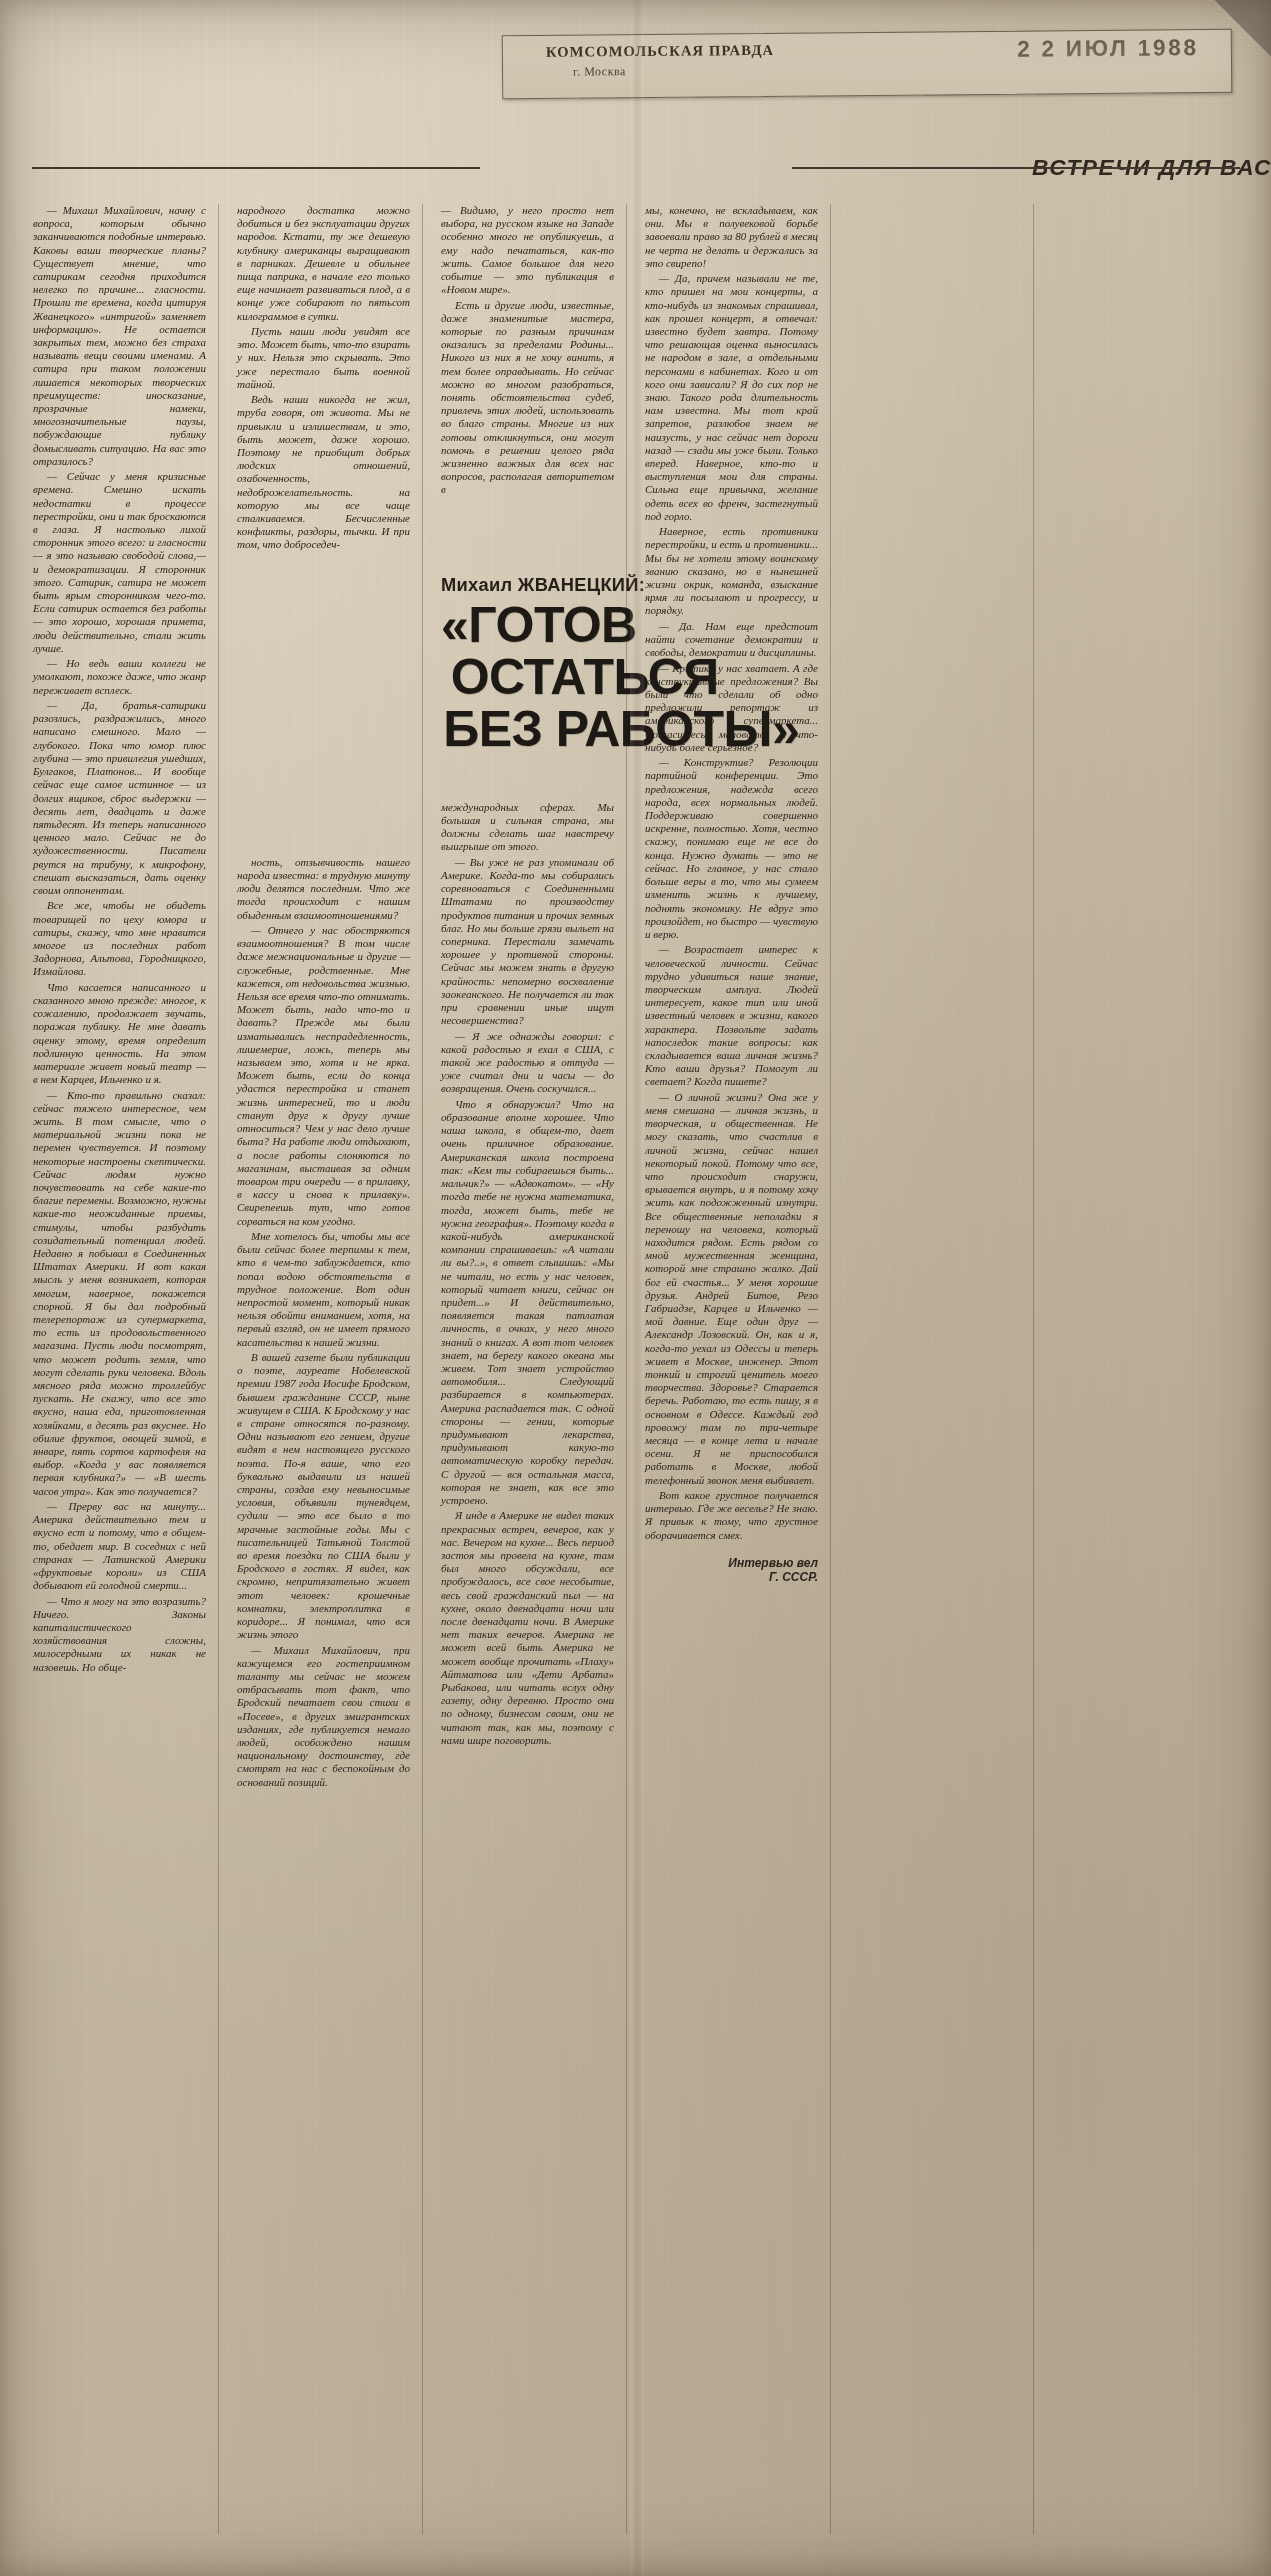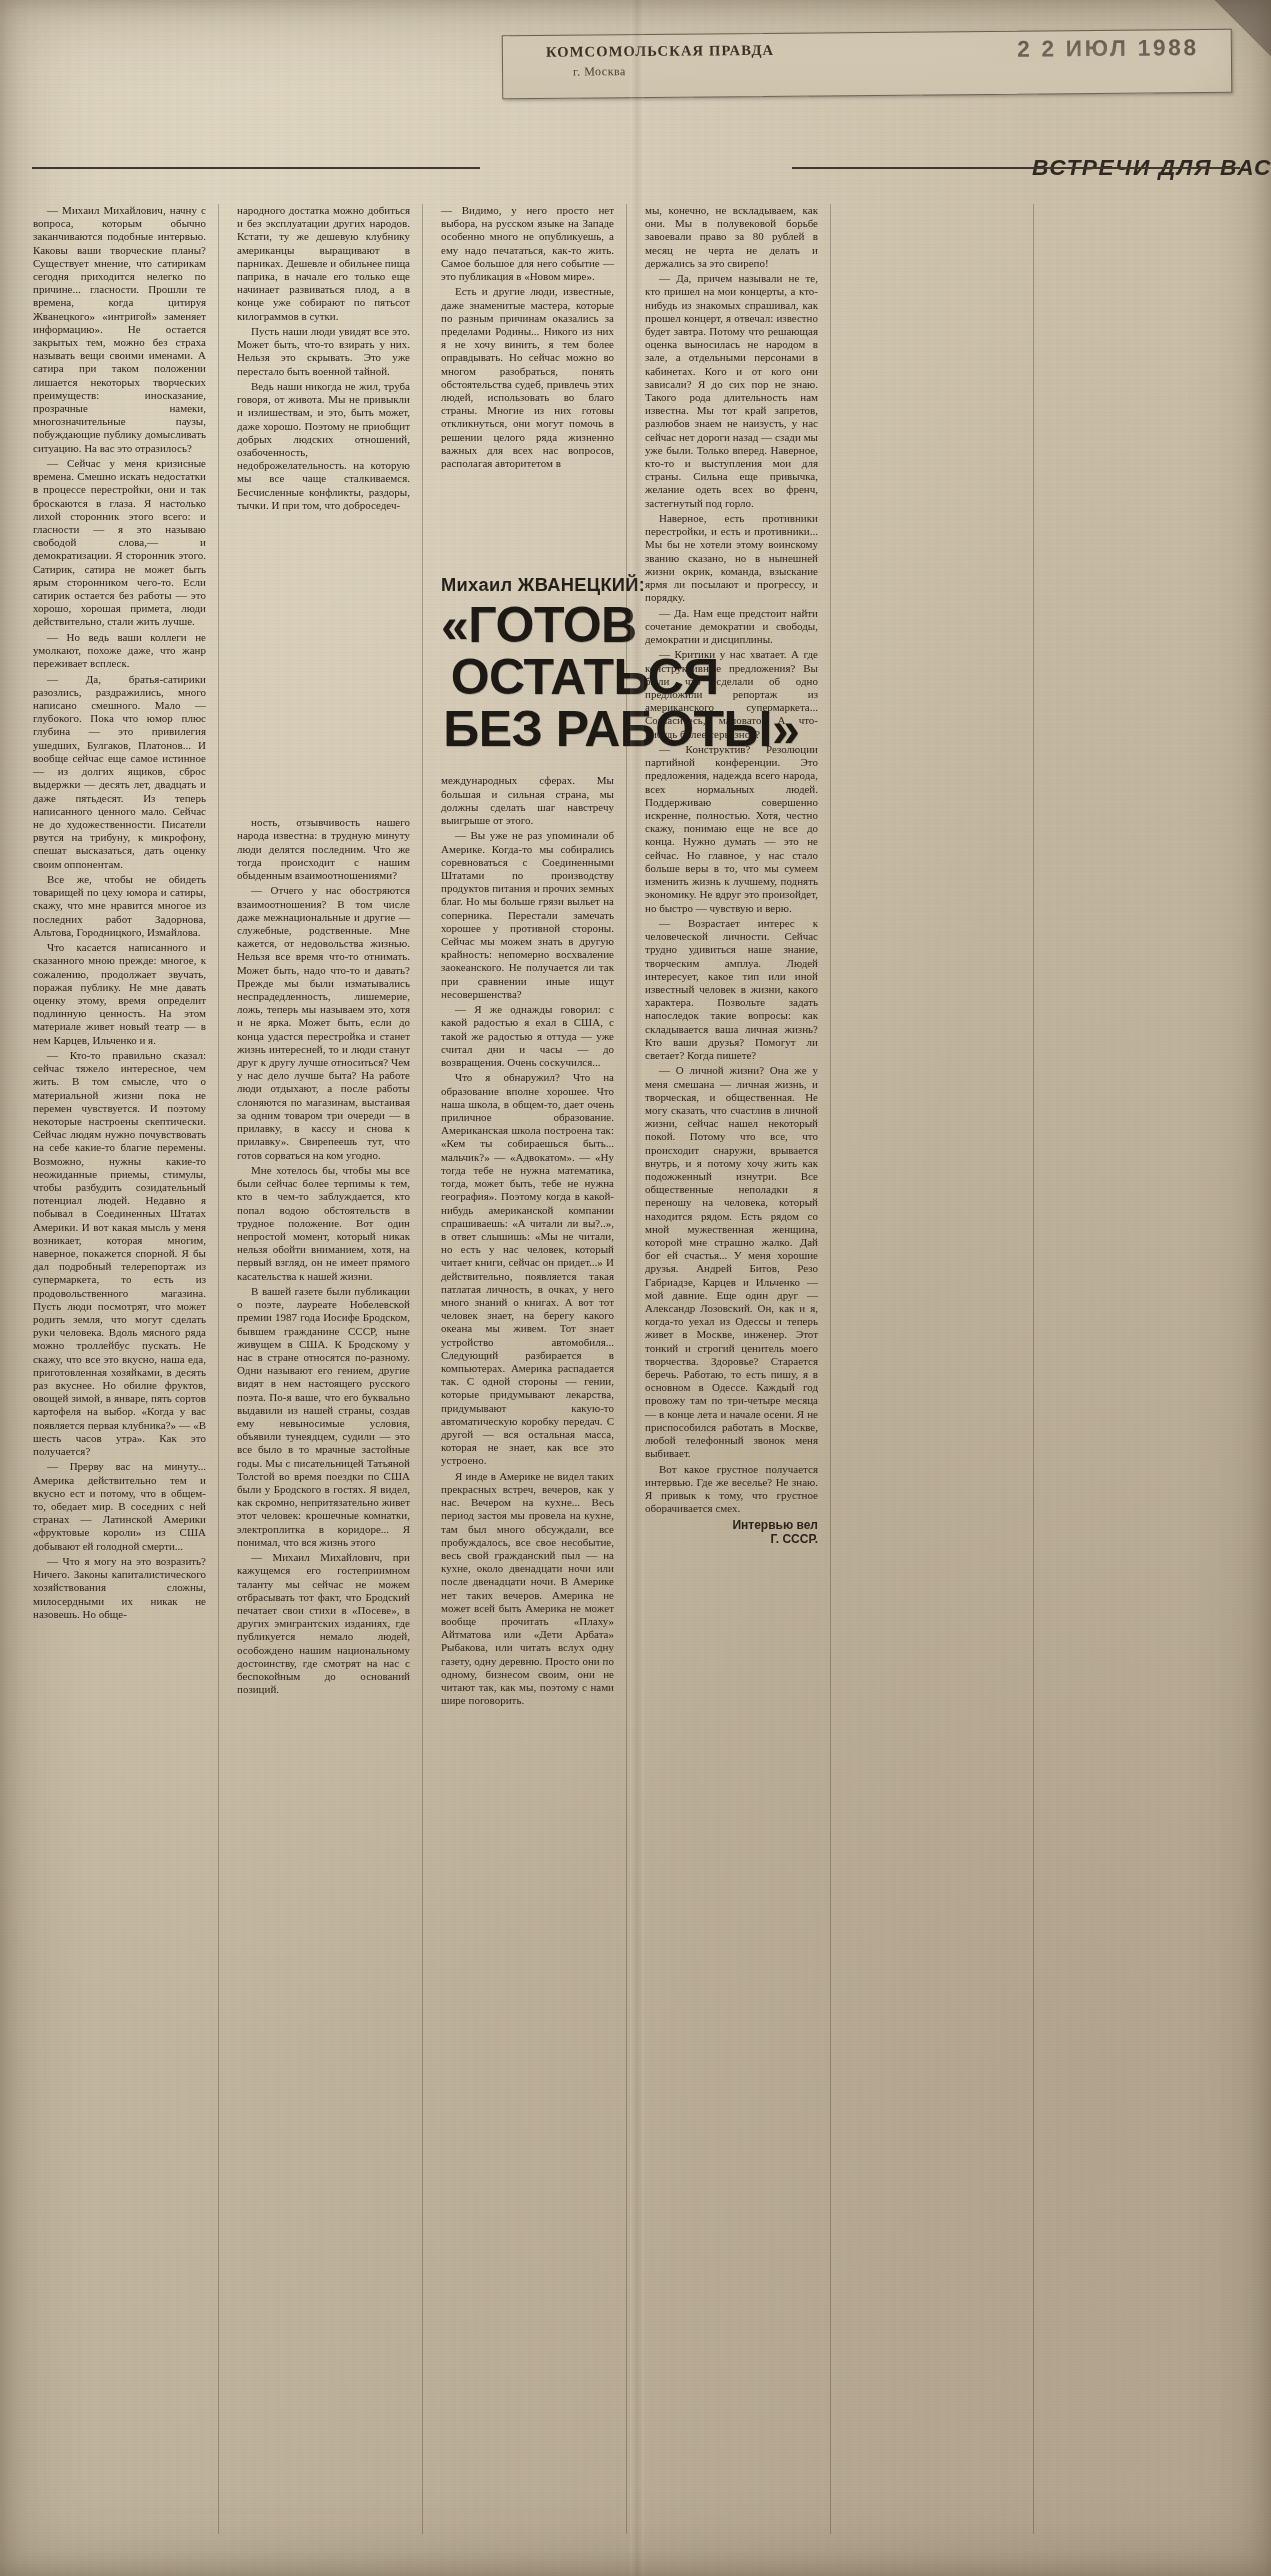--- a/index.html
+++ b/index.html
@@ -118,20 +118,21 @@
   .rule.left { left: 32px; width: 448px; }
   .rule.right { right: 32px; width: 448px; }
 
   
   .cols {
     position: absolute;
     top: 204px;
     left: 33px;
     width: 1206px;
     height: 2335px;
+    font-style: italic;
   }
   .col {
     position: absolute;
     top: 0;
     width: 173px;
     text-align: justify;
     font-size: 11px;
     line-height: 13.2px;
     color: #2b241c;
     hyphens: auto;
@@ -182,21 +183,21 @@
     text-align: left;
     text-shadow: 0.5px 0.5px 0 rgba(0,0,0,0.18);
   }
   .headline .l2 { padding-left: 9.7px; }
   .headline .l3 { padding-left: 2.2px; }
   .sig {
     text-align: right;
     font-family: "Liberation Sans", sans-serif;
     font-weight: bold;
     font-size: 12px;
-    margin-top: 2px;
+    margin-top: 14px;
     line-height: 14px;
   }
   .fold {
     position: absolute;
     left: 630px;
     top: 0;
     width: 14px;
     height: 2576px;
     background: linear-gradient(90deg, rgba(255,250,240,0.12), rgba(90,70,50,0.10), rgba(255,250,240,0.10));
     pointer-events: none;

